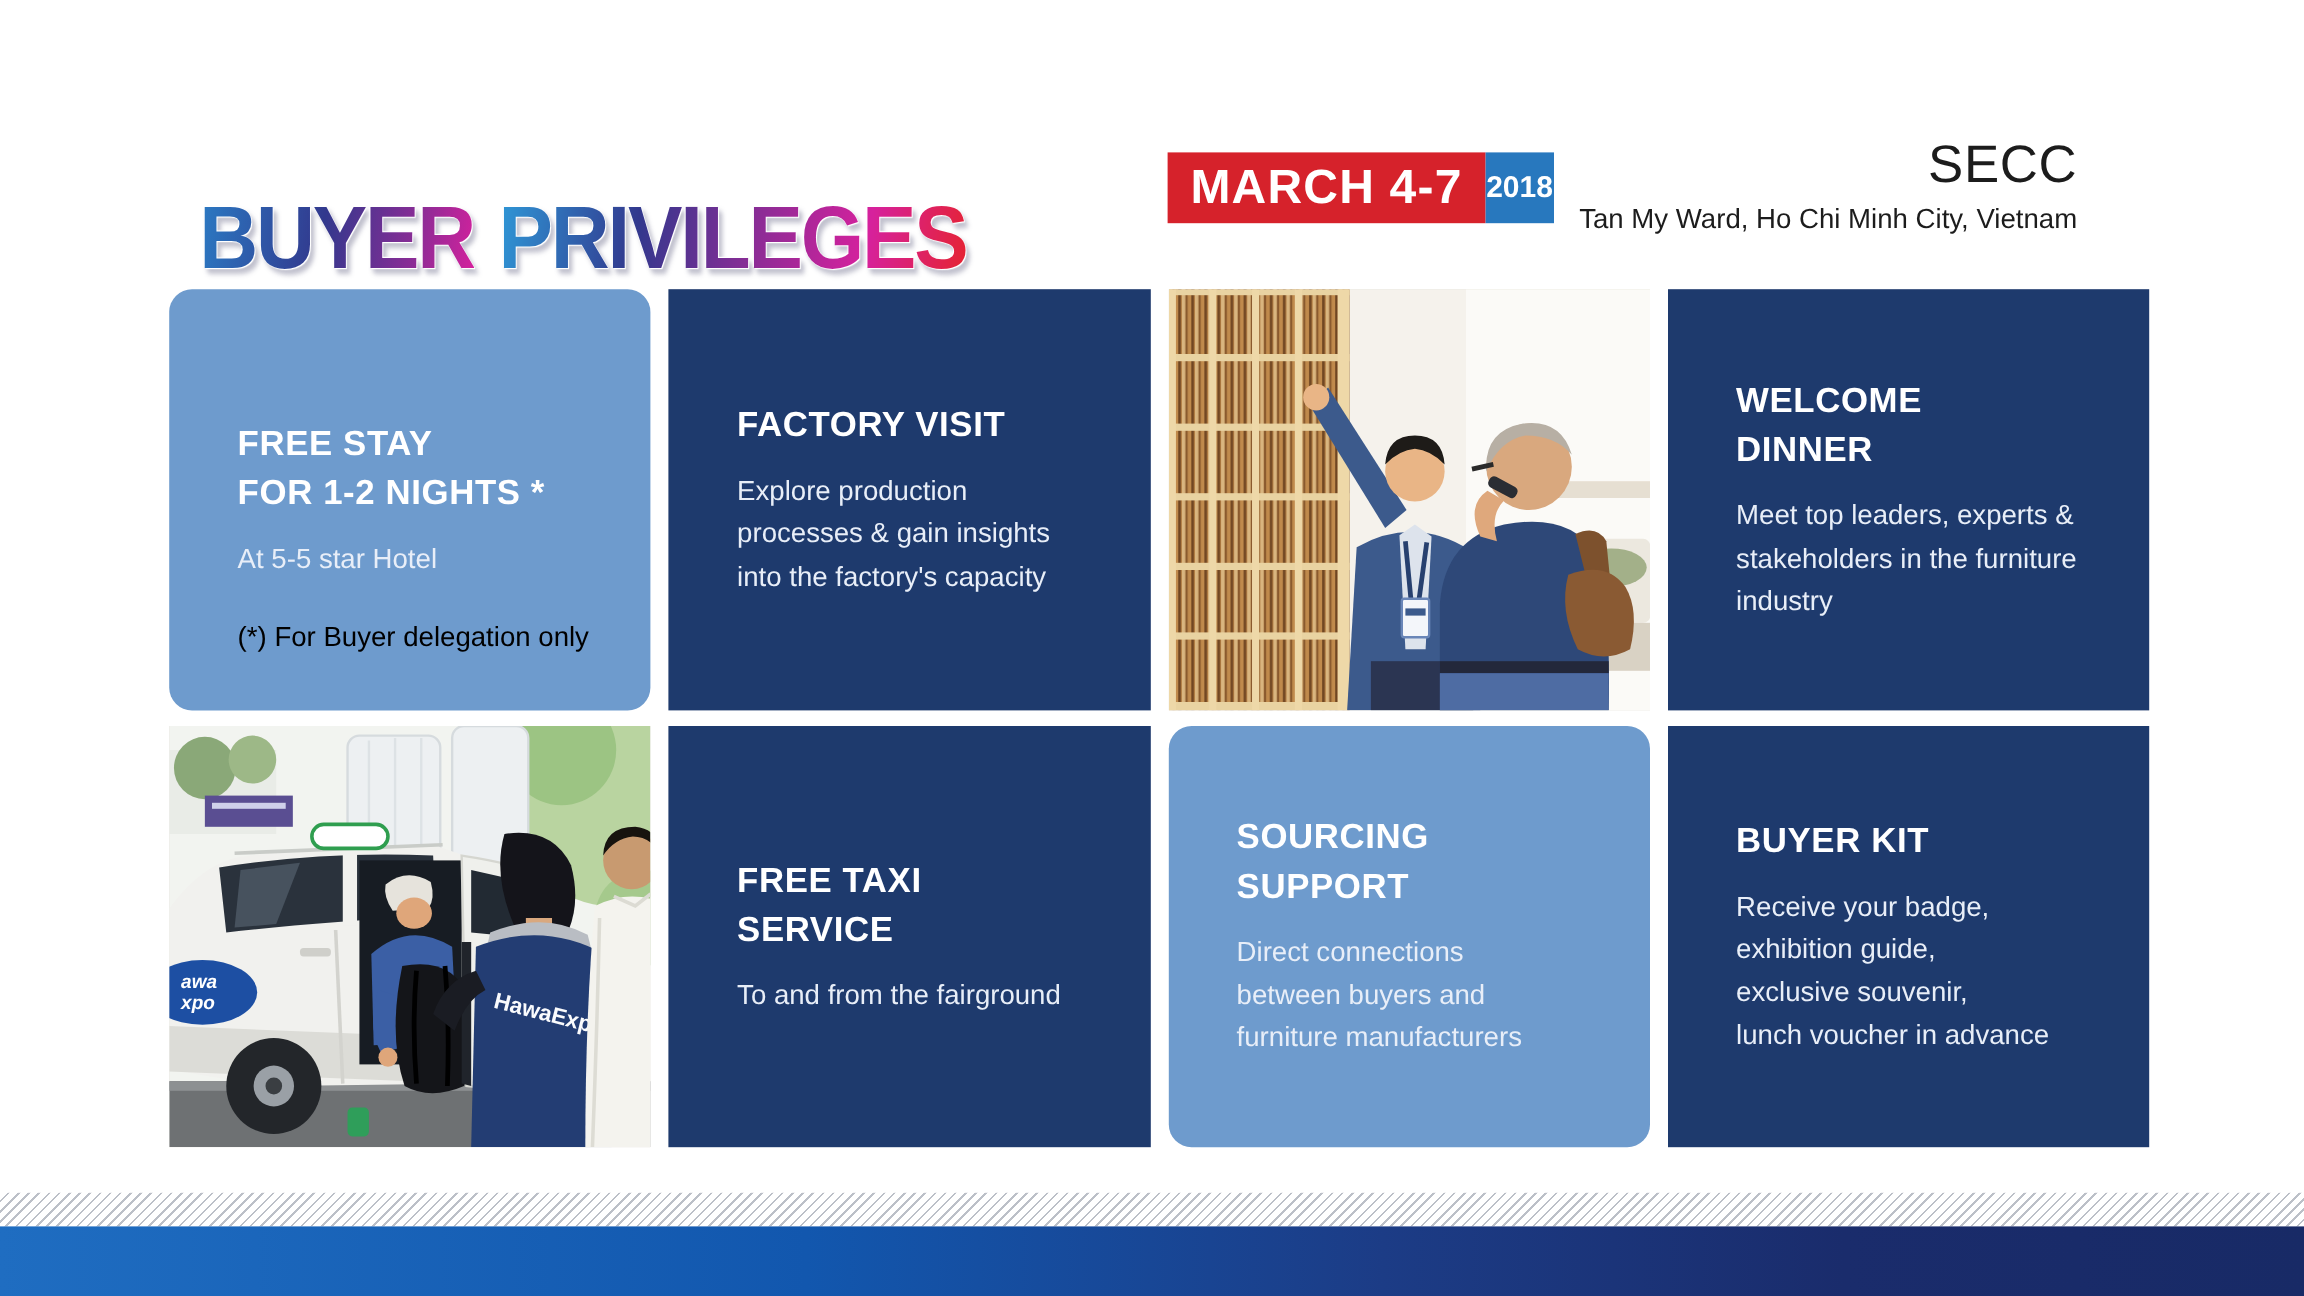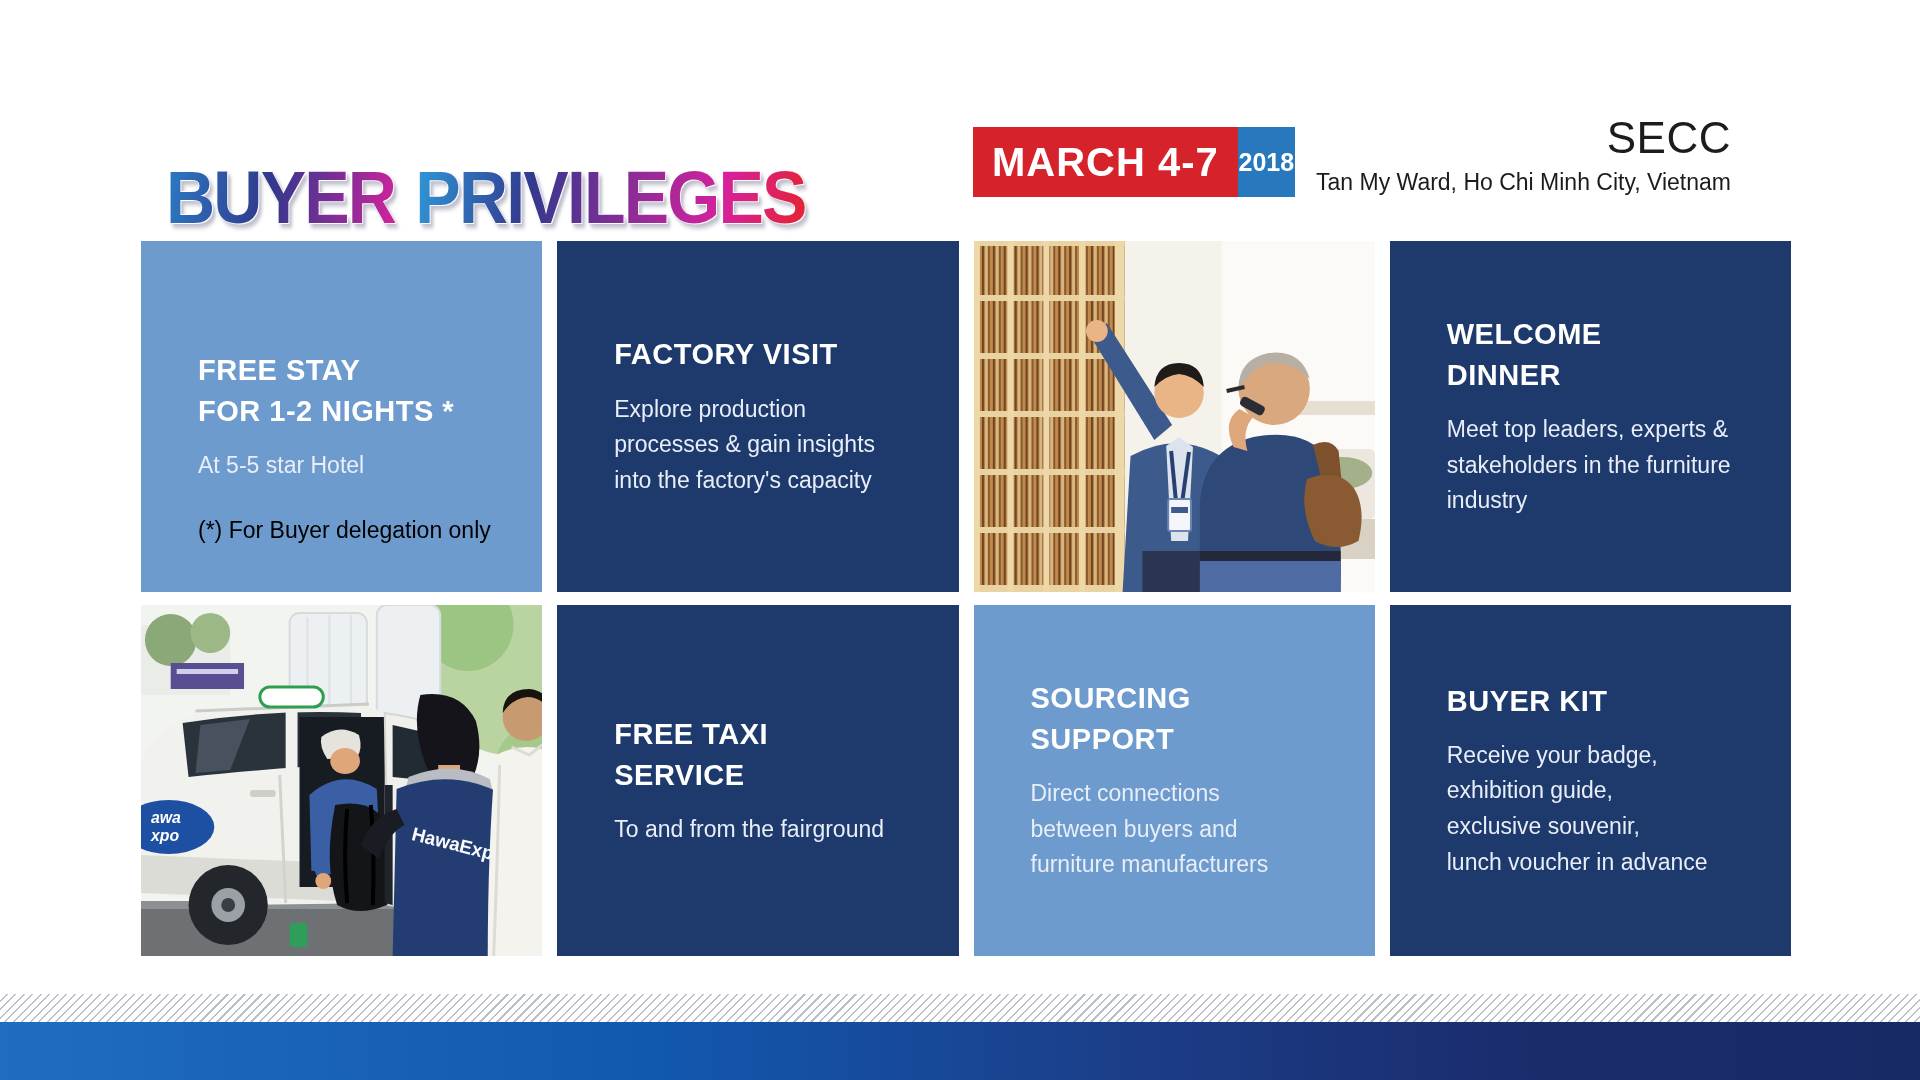--- a/index.html
+++ b/index.html
@@ -16,42 +16,42 @@
   .title-word{
     display:inline-block;
     -webkit-background-clip:text;background-clip:text;
     color:transparent;-webkit-text-fill-color:transparent;
     filter:drop-shadow(1px 1px 0.5px #ffffff) drop-shadow(-1px -1px 0.5px #ffffff)
            drop-shadow(3px 4px 2px rgba(45,45,90,.30));
   }
   .title-word.w1{background-image:linear-gradient(100deg,var(--title-g1,#2b7bc4) 0%,var(--title-g2,#33388d) 45%,var(--title-g3,#7a2f95) 78%,var(--title-g4,#c02498) 100%);}
   .title-word.w2{background-image:linear-gradient(100deg,var(--title-g1b,#2f99d8) 0%,var(--title-g2,#2f3a8d) 30%,var(--title-g3,#8c2c96) 55%,var(--title-g4,#d6219d) 78%,var(--title-g5,#e52330) 100%);}
 
-  .date-row{position:absolute;left:973px;top:127px;height:70px;display:flex;align-items:stretch;}
+  .date-row{position:absolute;left:973px;top:127px;height:59px;display:flex;align-items:stretch;}
   .date-red{
     background:var(--badge-red,#d6222b);color:#fff;font-weight:800;font-size:40px;
     display:flex;align-items:center;padding:0 19px;letter-spacing:1px;white-space:nowrap;
   }
   .date-year{
     background:var(--badge-blue,#2878be);color:#fff;font-weight:800;font-size:25px;
     width:57px;display:flex;flex-direction:row;align-items:center;justify-content:center;line-height:1.05;
   }
   .venue{position:absolute;left:1316px;top:116px;color:#1c1c1c;}
   .venue-name{font-size:44px;font-weight:400;line-height:1;letter-spacing:.5px;text-align:right;}
   .venue-address{font-size:23px;font-weight:500;margin-top:9px;white-space:nowrap;}
 
   
   .grid{
     position:absolute;left:141px;top:241px;width:1650px;
     display:grid;grid-template-columns:repeat(4,1fr);gap:13px 15px;
   }
   .cell{height:351px;position:relative;overflow:hidden;}
   .card{display:flex;flex-direction:column;justify-content:center;padding:0 28px 0 57px;color:#fff;}
   .card.dark{background:var(--navy,#1e3a6d);}
-  .card.light{background:var(--lightblue,#6e9bcd);}
+  .card.light{background:var(--lightblue,#6e9bcd);border-radius:19px;}
   .card-title{font-size:29px;font-weight:700;line-height:1.42;white-space:pre-line;letter-spacing:.5px;}
   .card-body{font-size:23px;font-weight:400;line-height:1.55;white-space:pre-line;margin-top:16px;color:#e8eef8;}
   .card-footnote{position:absolute;left:57px;bottom:48px;font-size:23px;color:#000000;}
   .photo{background:#e8e6e0;}
   .photo svg{display:block;width:100%;height:100%;}
 
   
   .hatch{
     position:absolute;left:0;top:994px;width:1920px;height:28px;
     background:repeating-linear-gradient(135deg,#ffffff 0 4.5px,var(--hatch,#bcc0c8) 4.5px 6px);

